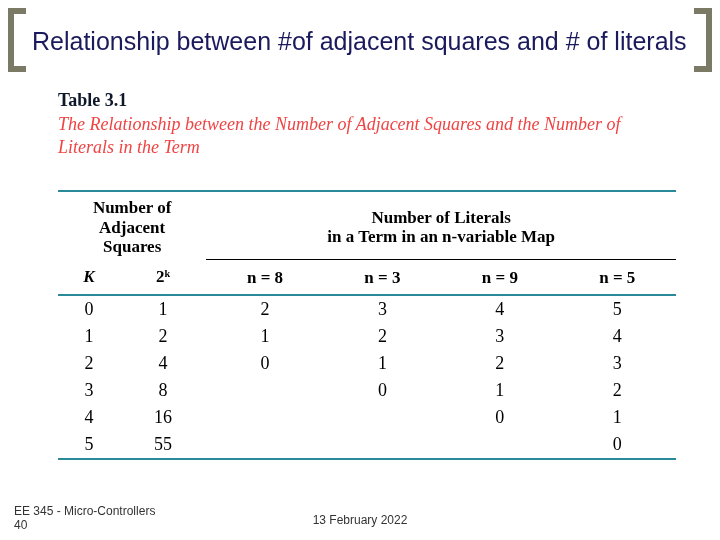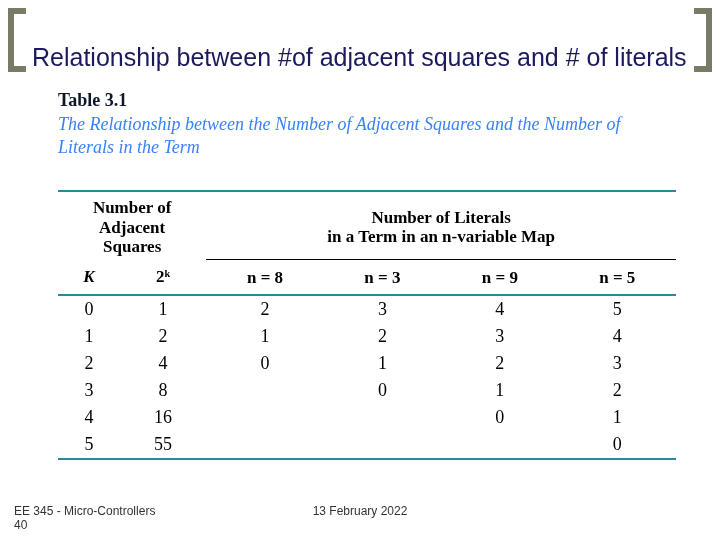--- a/index.html
+++ b/index.html
@@ -6,21 +6,21 @@
   body {
     width: 720px;
     height: 540px;
     background: #ffffff;
     font-family: Arial, Helvetica, sans-serif;
     position: relative;
     overflow: hidden;
   }
   .title-bar {
     display: flex;
-    align-items: flex-end;
+    align-items: center;
     padding: 6px 8px 0 8px;
   }
   .bracket {
     width: 18px;
     align-self: stretch;
     position: relative;
     margin-top: 2px;
   }
   .bracket-left {
     border-left: 6px solid #7a7a66;
@@ -47,21 +47,21 @@
   .table-label {
     font-family: Georgia, 'Times New Roman', serif;
     font-weight: bold;
     font-size: 18px;
     color: #0f172a;
     margin-bottom: 2px;
   }
   .table-caption {
     font-family: Georgia, 'Times New Roman', serif;
     font-style: italic;
-    color: #3b82f6;
+    color: #ef4444;
     font-size: 18px;
     line-height: 1.25;
     margin-bottom: 10px;
   }
   table.data {
     width: 100%;
     border-collapse: collapse;
     font-family: Georgia, 'Times New Roman', serif;
     margin-top: 32px;
   }
@@ -93,21 +93,21 @@
     position: absolute;
     bottom: 8px;
     left: 0; right: 0;
     display: flex;
     justify-content: space-between;
     font-size: 12px;
     color: #333;
     padding: 0 6px 0 14px;
     flex-direction: column;
   }
-  .footer .date { position: absolute; left: 50%; transform: translateX(-50%); }
+  .footer .date { position: absolute; left: 50%; transform: translateX(-50%); margin-top: 9px; }
   .span-rule {
     border-bottom: 1.5px solid #000;
     height: 0;
   }
 </style>
 </head>
 <body>
 
 <div class="title-bar">
   <div class="bracket bracket-left"></div>

